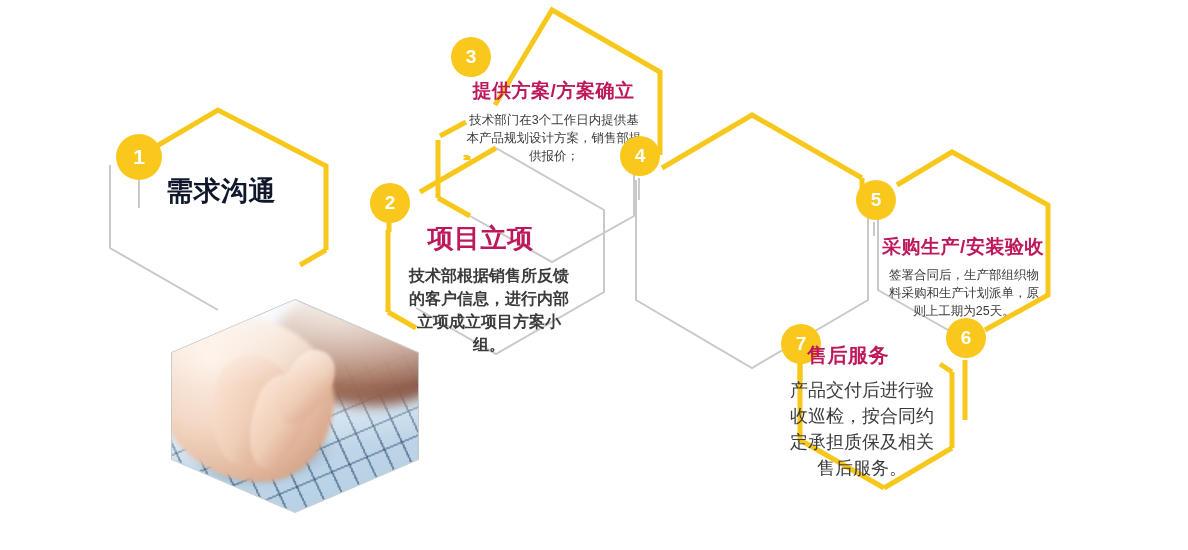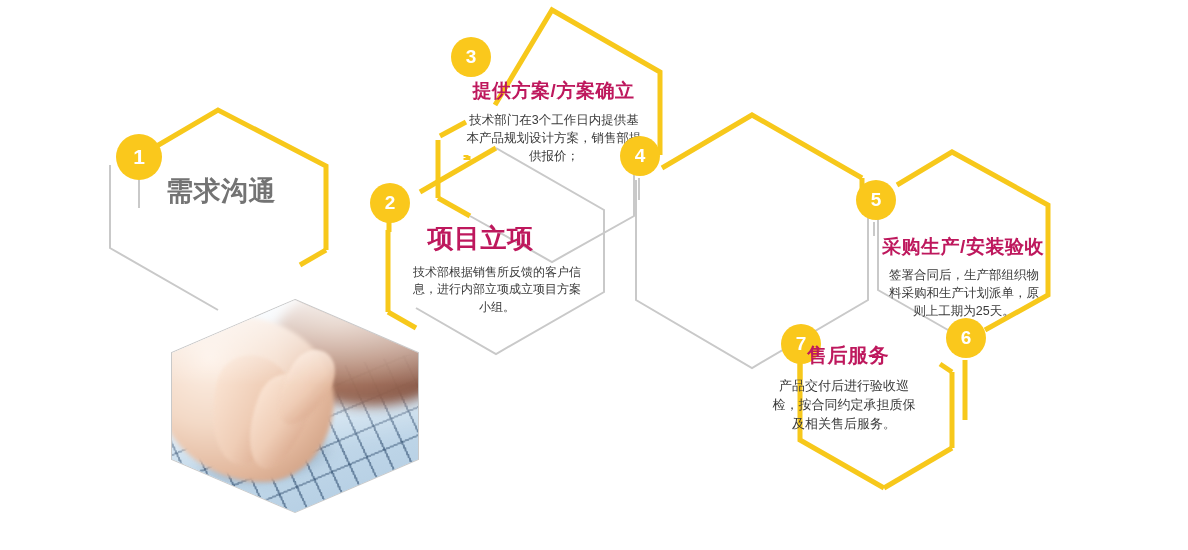--- a/index.html
+++ b/index.html
@@ -212,27 +212,27 @@
       <div class="ph-hand-front"></div>
       <div class="ph-finger ph-f1"></div>
       <div class="ph-finger ph-f2"></div>
       <div class="ph-finger ph-f3"></div>
       <div class="ph-topglow"></div>
     </div>
   </div>
 
   <div class="badge" style="left:116px; top:134px; width:46px; height:46px; font-size:21px;">1</div>
   <div class="step-text" style="left:126px; top:176px; width:190px;">
-    <div class="step-title" style="font-size:27px; color:#737373;">需求沟通</div>
+    <div class="step-title" style="font-size:27px; color:#0f172a;">需求沟通</div>
   </div>
 
   <div class="badge" style="left:370px; top:183px; width:40px; height:40px; font-size:19px;">2</div>
   <div class="step-text" style="left:383px; top:224px; width:195px;">
     <div class="step-title" style="font-size:26px;">项目立项</div>
-    <div class="step-desc" style="font-size:12px; width:172px; margin-left:28px; margin-top:10px;">技术部根据销售所反馈的客户信息，进行内部立项成立项目方案小组。</div>
+    <div class="step-desc" style="font-size:16px; width:172px; margin-left:20px; margin-top:10px;font-weight:bold;">技术部根据销售所反馈的客户信息，进行内部立项成立项目方案小组。</div>
   </div>
 
   <div class="badge" style="left:451px; top:37px; width:40px; height:40px; font-size:19px;">3</div>
   <div class="step-text" style="left:456px; top:80px; width:195px;">
     <div class="step-title" style="font-size:19px;">提供方案/方案确立</div>
     <div class="step-desc" style="font-size:12.5px; width:178px; margin-left:9px; margin-top:9px;">技术部门在3个工作日内提供基本产品规划设计方案，销售部提供报价；</div>
   </div>
 
   <div class="badge" style="left:620px; top:136px; width:40px; height:40px; font-size:19px;">4</div>
 
@@ -240,16 +240,16 @@
   <div class="step-text" style="left:873px; top:236px; width:180px;">
     <div class="step-title" style="font-size:19px;">采购生产/安装验收</div>
     <div class="step-desc" style="font-size:12.5px; width:160px; margin-left:11px; margin-top:8px;">签署合同后，生产部组织物料采购和生产计划派单，原则上工期为25天。</div>
   </div>
 
   <div class="badge" style="left:946px; top:318px; width:40px; height:40px; font-size:19px;">6</div>
 
   <div class="badge" style="left:781px; top:324px; width:40px; height:40px; font-size:19px;">7</div>
   <div class="step-text" style="left:768px; top:344px; width:160px;">
     <div class="step-title" style="font-size:20px;">售后服务</div>
-    <div class="step-desc" style="font-size:13px; width:148px; margin-left:2px; margin-top:10px;">产品交付后进行验收巡检，按合同约定承担质保及相关售后服务。</div>
+    <div class="step-desc" style="font-size:18px; width:148px; margin-left:20px; margin-top:10px;">产品交付后进行验收巡检，按合同约定承担质保及相关售后服务。</div>
   </div>
 
 </div>
 
 </body></html>

